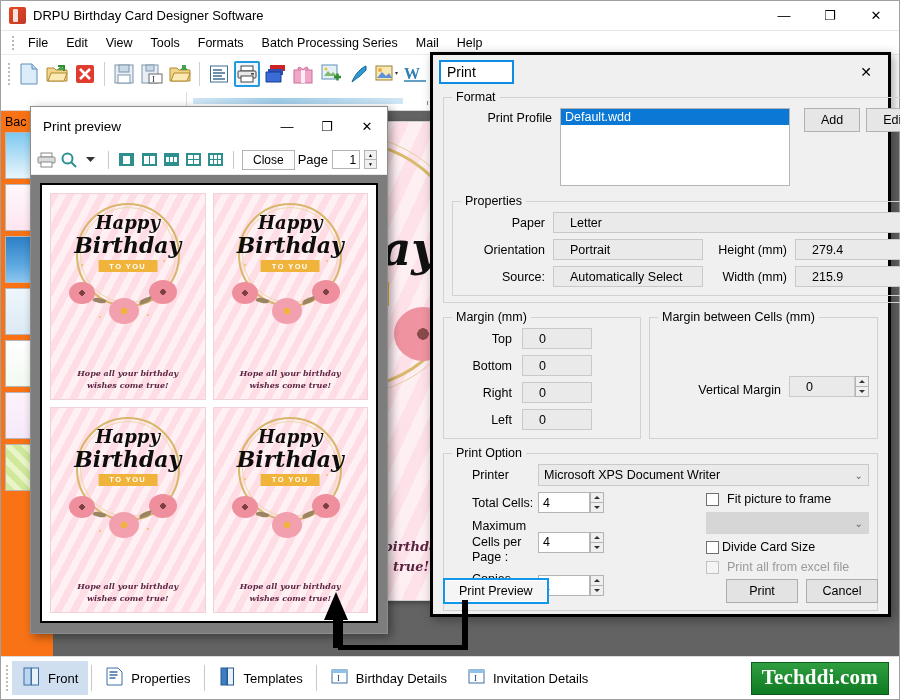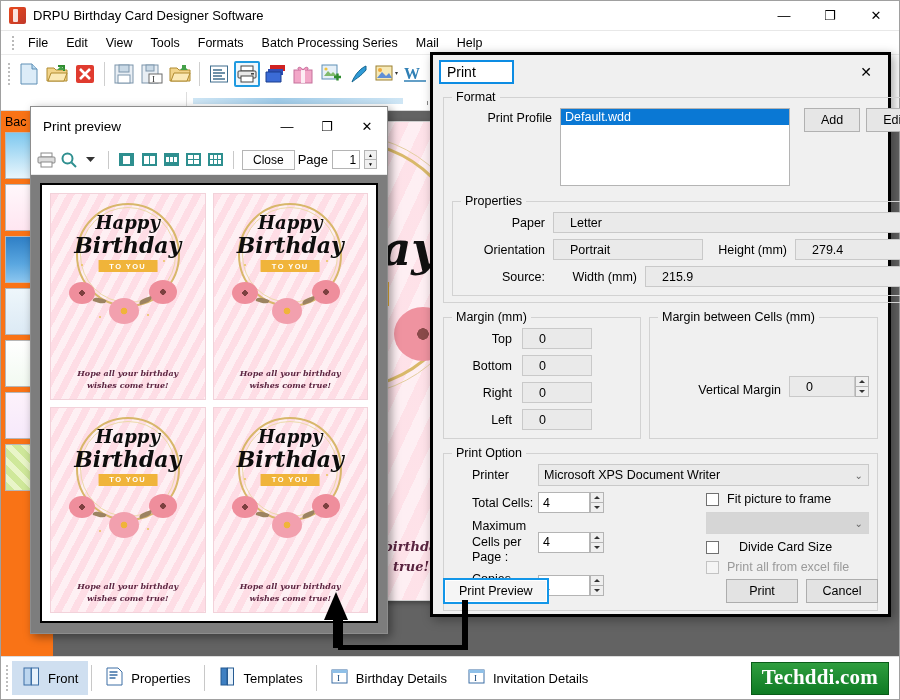--- a/index.html
+++ b/index.html
@@ -716,20 +716,21 @@
           <div class="inp" style="flex:1;">Letter</div>
         </div>
         <div class="row">
           <div class="lbl" style="width:92px;text-align:right;padding-right:8px;">Orientation</div>
           <div class="inp" style="width:150px;">Portrait</div>
           <div class="lbl" style="width:92px;text-align:right;padding-right:8px;">Height (mm)</div>
           <div class="inp" style="flex:1;">279.4</div>
         </div>
         <div class="row" style="margin-bottom:0;">
           <div class="lbl" style="width:92px;text-align:right;padding-right:8px;">Source:</div>
+          <div class="inp" style="width:150px;">Automatically Select</div>
           <div class="lbl" style="width:92px;text-align:right;padding-right:8px;">Width (mm)</div>
           <div class="inp" style="flex:1;">215.9</div>
         </div>
       </fieldset>
     </fieldset>
 
     <div style="display:flex; gap:8px;">
       <fieldset class="grp" style="width:198px;">
         <legend>Margin (mm)</legend>
         <div class="row">
@@ -825,21 +826,21 @@
           <div class="row" style="gap:8px;">
             <div class="cbox"></div>
             <div class="lbl">Fit picture to frame</div>
           </div>
           <div class="row">
             <div class="sel-dis" style="flex:1;">
               <span></span>
               <span class="chev">⌄</span>
             </div>
           </div>
-          <div class="row" style="gap:20px;text-align:center;">
+          <div class="row" style="gap:3px;text-align:center;">
             <div class="cbox"></div>
             <div class="lbl">Divide Card Size</div>
           </div>
           <div class="row" style="gap:8px; margin-bottom:2px;">
             <div class="cbox dis"></div>
             <div class="lbl" style="color:#9a9a9a;">Print all from excel file</div>
           </div>
         </div>
       </div>
     </fieldset>

